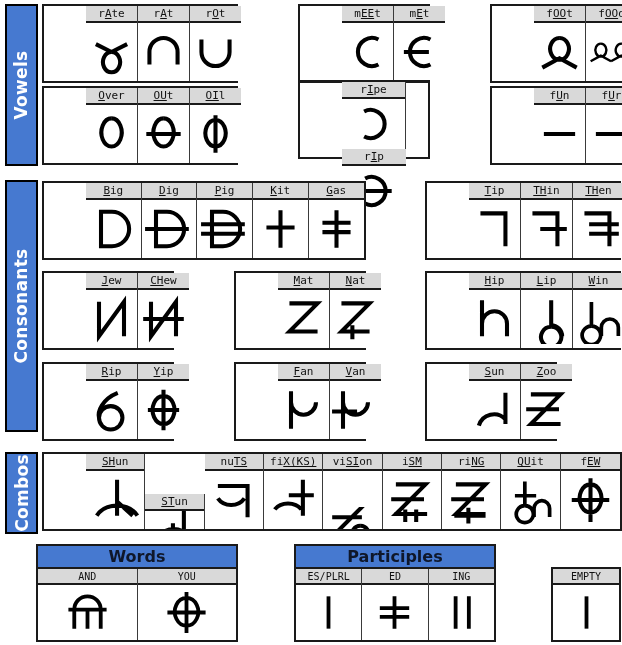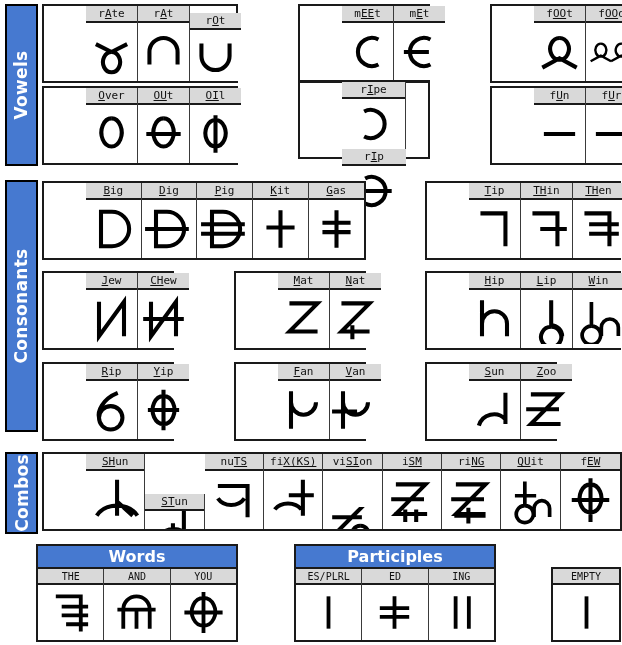--- a/index.html
+++ b/index.html
@@ -35,21 +35,21 @@
   .gcell{
     background:#fff;flex:1;display:flex;align-items:center;justify-content:center;
     overflow:hidden;
   }
   .gcell svg{display:block;}
 
   
   .btab{position:absolute;border:2px solid #1a1a1a;box-sizing:border-box;
         display:flex;flex-direction:column;background:#fff;}
   .btitle{
-    background:#4679d0;color:#ffffff;font-family:"DejaVu Sans",sans-serif;
+    background:#4679d0;color:#0f172a;font-family:"DejaVu Sans",sans-serif;
     font-weight:bold;font-size:16px;text-align:center;height:23px;
     display:flex;align-items:center;justify-content:center;
     border-bottom:2px solid #1a1a1a;box-sizing:border-box;
   }
   .brow{display:flex;flex:1;}
   .bcol{flex:1;display:flex;flex-direction:column;border-right:1px solid #3a3a3a;box-sizing:border-box;}
   .bcol:last-child{border-right:none;}
   .bhead{
     background:#d9d9d9;border-bottom:2px solid #1a1a1a;height:16px;
     font-size:10px;color:#111;display:flex;align-items:center;justify-content:center;
@@ -74,21 +74,21 @@
         </div>
       </div>
       <div class="gcol" style="width: 64px;">
         <div class="ghead">r<u>A</u>t</div>
         <div class="gcell">
           <svg viewBox="0 0 64 64" width="51" height="50" fill="none" stroke="#000000" stroke-width="5.2" stroke-linecap="butt">
             <use xlink:href="#g-rat"></use>
           </svg>
         </div>
       </div>
-      <div class="gcol" style="width: 64px; margin-top: 7px;">
+      <div class="gcol" style="width: 64px;">
         <div class="ghead">r<u>O</u>t</div>
         <div class="gcell">
           <svg viewBox="0 0 64 64" width="51" height="50" fill="none" stroke="#000000" stroke-width="5.2" stroke-linecap="butt">
             <use xlink:href="#g-rot"></use>
           </svg>
         </div>
       </div>
     </div>
     <div class="gtab" style="left: 298px; top: 4px; width: 132px; height: 79px;">
       <div class="gcol" style="width: 64px;">
@@ -449,28 +449,20 @@
         <div class="gcell">
           <svg viewBox="0 0 64 64" width="51" height="50" fill="none" stroke="#000000" stroke-width="5.2" stroke-linecap="butt">
             <use xlink:href="#g-ew"></use>
           </svg>
         </div>
       </div>
     </div>
     <div class="btab" style="left: 36px; top: 544px; width: 202px; height: 98px;">
       <div class="btitle">Words</div>
       <div class="brow">
-        <div class="bcol">
-          <div class="bhead">THE</div>
-          <div class="bcell">
-            <svg viewBox="0 0 64 64" width="53" height="47" fill="none" stroke="#000000" stroke-width="5.2" stroke-linecap="butt">
-              <use xlink:href="#g-the"></use>
-            </svg>
-          </div>
-        </div>
         <div class="bcol">
           <div class="bhead">AND</div>
           <div class="bcell">
             <svg viewBox="0 0 64 64" width="53" height="47" fill="none" stroke="#000000" stroke-width="5.2" stroke-linecap="butt">
               <use xlink:href="#g-and"></use>
             </svg>
           </div>
         </div>
         <div class="bcol">
           <div class="bhead">YOU</div>

